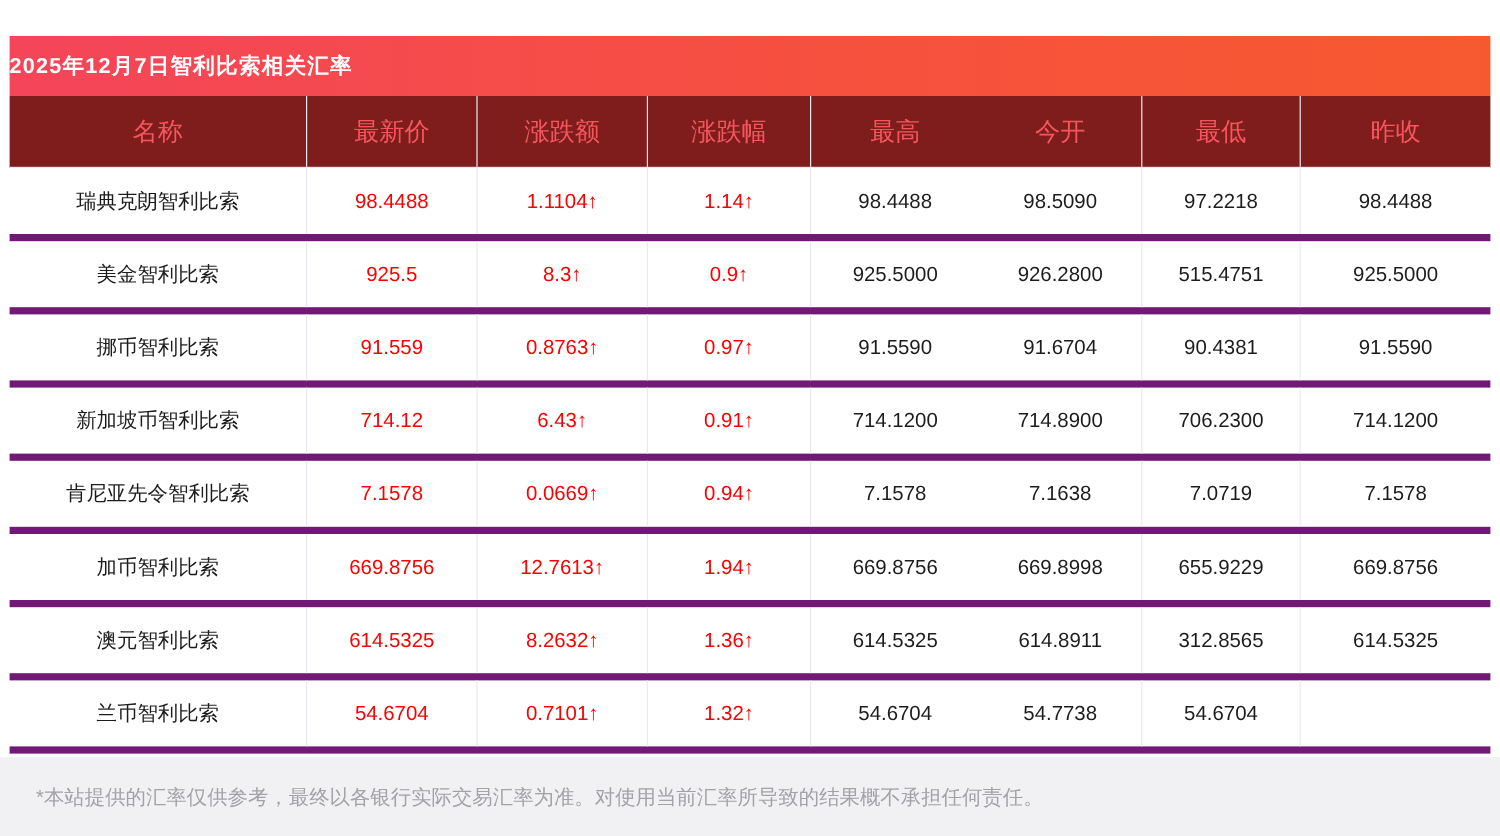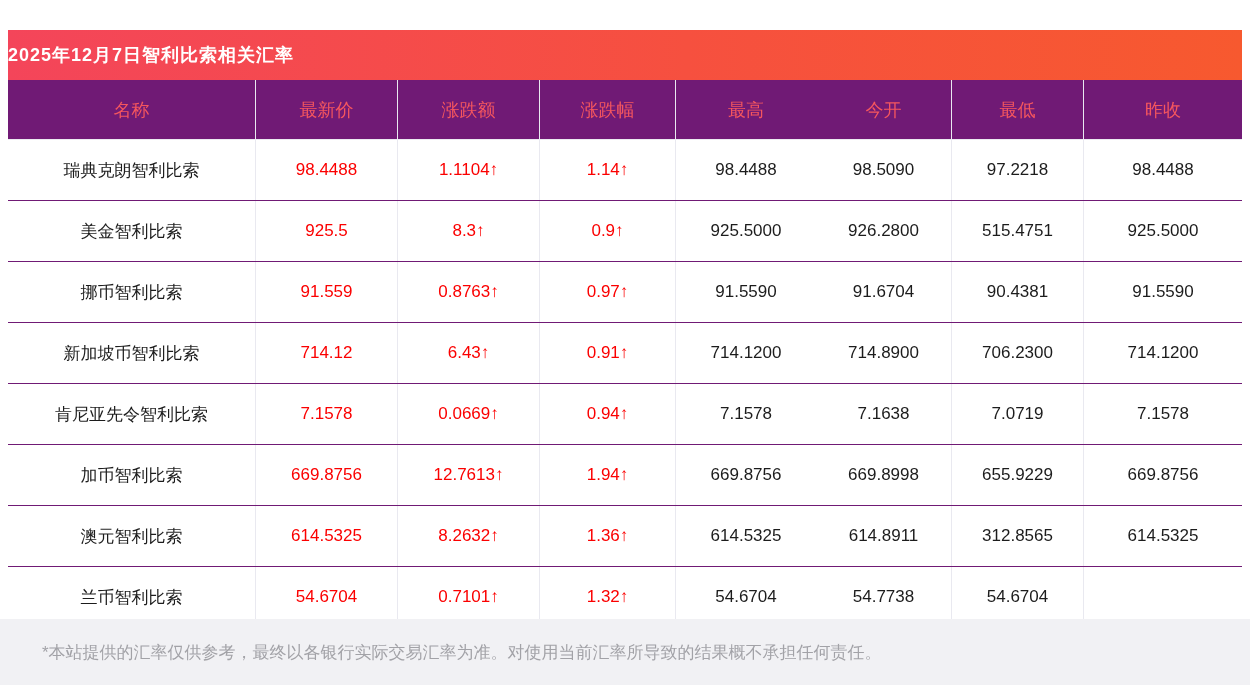--- a/index.html
+++ b/index.html
@@ -13,49 +13,49 @@
     background:linear-gradient(90deg,#f4455a 0%,#f6503f 55%,#f7592f 100%);
     display:flex; align-items:center; justify-content:flex-start;
     color:#ffffff; font-size:18px; font-weight:600; letter-spacing:1px;
   }
   .table { margin:0 8px; width:1234px; }
   .thead,.tr {
     display:grid;
     grid-template-columns:248px 142px 142px 136px 140px 136px 132px 158px;
   }
   .thead {
-    height:60px; background:#701a75; color:#f5565e; font-size:18px;
+    height:60px; background:#7f1d1d; color:#f5565e; font-size:21px;
     border-bottom:1px solid #ebebf1;
   }
   .th,.td {
     display:flex; align-items:center; justify-content:center;
     border-right:1px solid #e9e9f0;
   }
   .th:nth-child(5),.th:nth-child(8),
   .td:nth-child(5),.td:nth-child(8) { border-right:none; }
   .tr {
-    height:61px; border-bottom:1px solid #701a75;
+    height:61px; border-bottom:6px solid #701a75;
     font-size:17px; color:#1c1c1c; background:transparent;
   }
   .td.red { color:#fb0000; }
   .watermark { position:absolute; left:416px; top:264px; width:490px; height:165px; z-index:-1; }
   .wm-swoosh { position:absolute; left:5px; top:8px; width:92px; height:150px; }
   .wm-cn {
     position:absolute; left:74px; top:14px; white-space:nowrap;
     font-family:"Liberation Serif","DejaVu Serif",serif; font-weight:700;
     font-size:60px; letter-spacing:15px; color:rgba(110,110,110,0.28);
   }
   .wm-en {
     position:absolute; left:66px; top:101px; white-space:nowrap;
     font-family:"Liberation Serif","DejaVu Serif",serif; font-style:italic;
     font-size:51px; letter-spacing:3px; color:#f8d9a9;
   }
   .footer {
-    position:absolute; left:0; bottom:12px; width:1250px; height:66px;
-    background:#f1f1f4; display:flex; align-items:center; padding-left:42px;
+    position:absolute; left:0; bottom:0; width:1250px; height:66px;
+    background:#f1f1f4; display:flex; align-items:center; padding-left:30px;
     color:#a2a2a7; font-size:17px;
   }
 </style>
 </head>
 <body>
 
 <div class="watermark">
   <svg class="wm-swoosh" viewBox="0 0 92 150" xmlns="http://www.w3.org/2000/svg">
     <path d="M80,0 C40,28 14,62 18,98 C21,124 40,143 66,150 C40,130 31,102 43,70 C52,45 66,18 80,0 Z" fill="#f6d2a0"></path>
     <path d="M80,0 C44,30 22,62 25,96 C27,118 40,136 60,145 C40,128 34,102 45,72 C54,46 67,18 80,0 Z" fill="#f8ddb4"></path>

